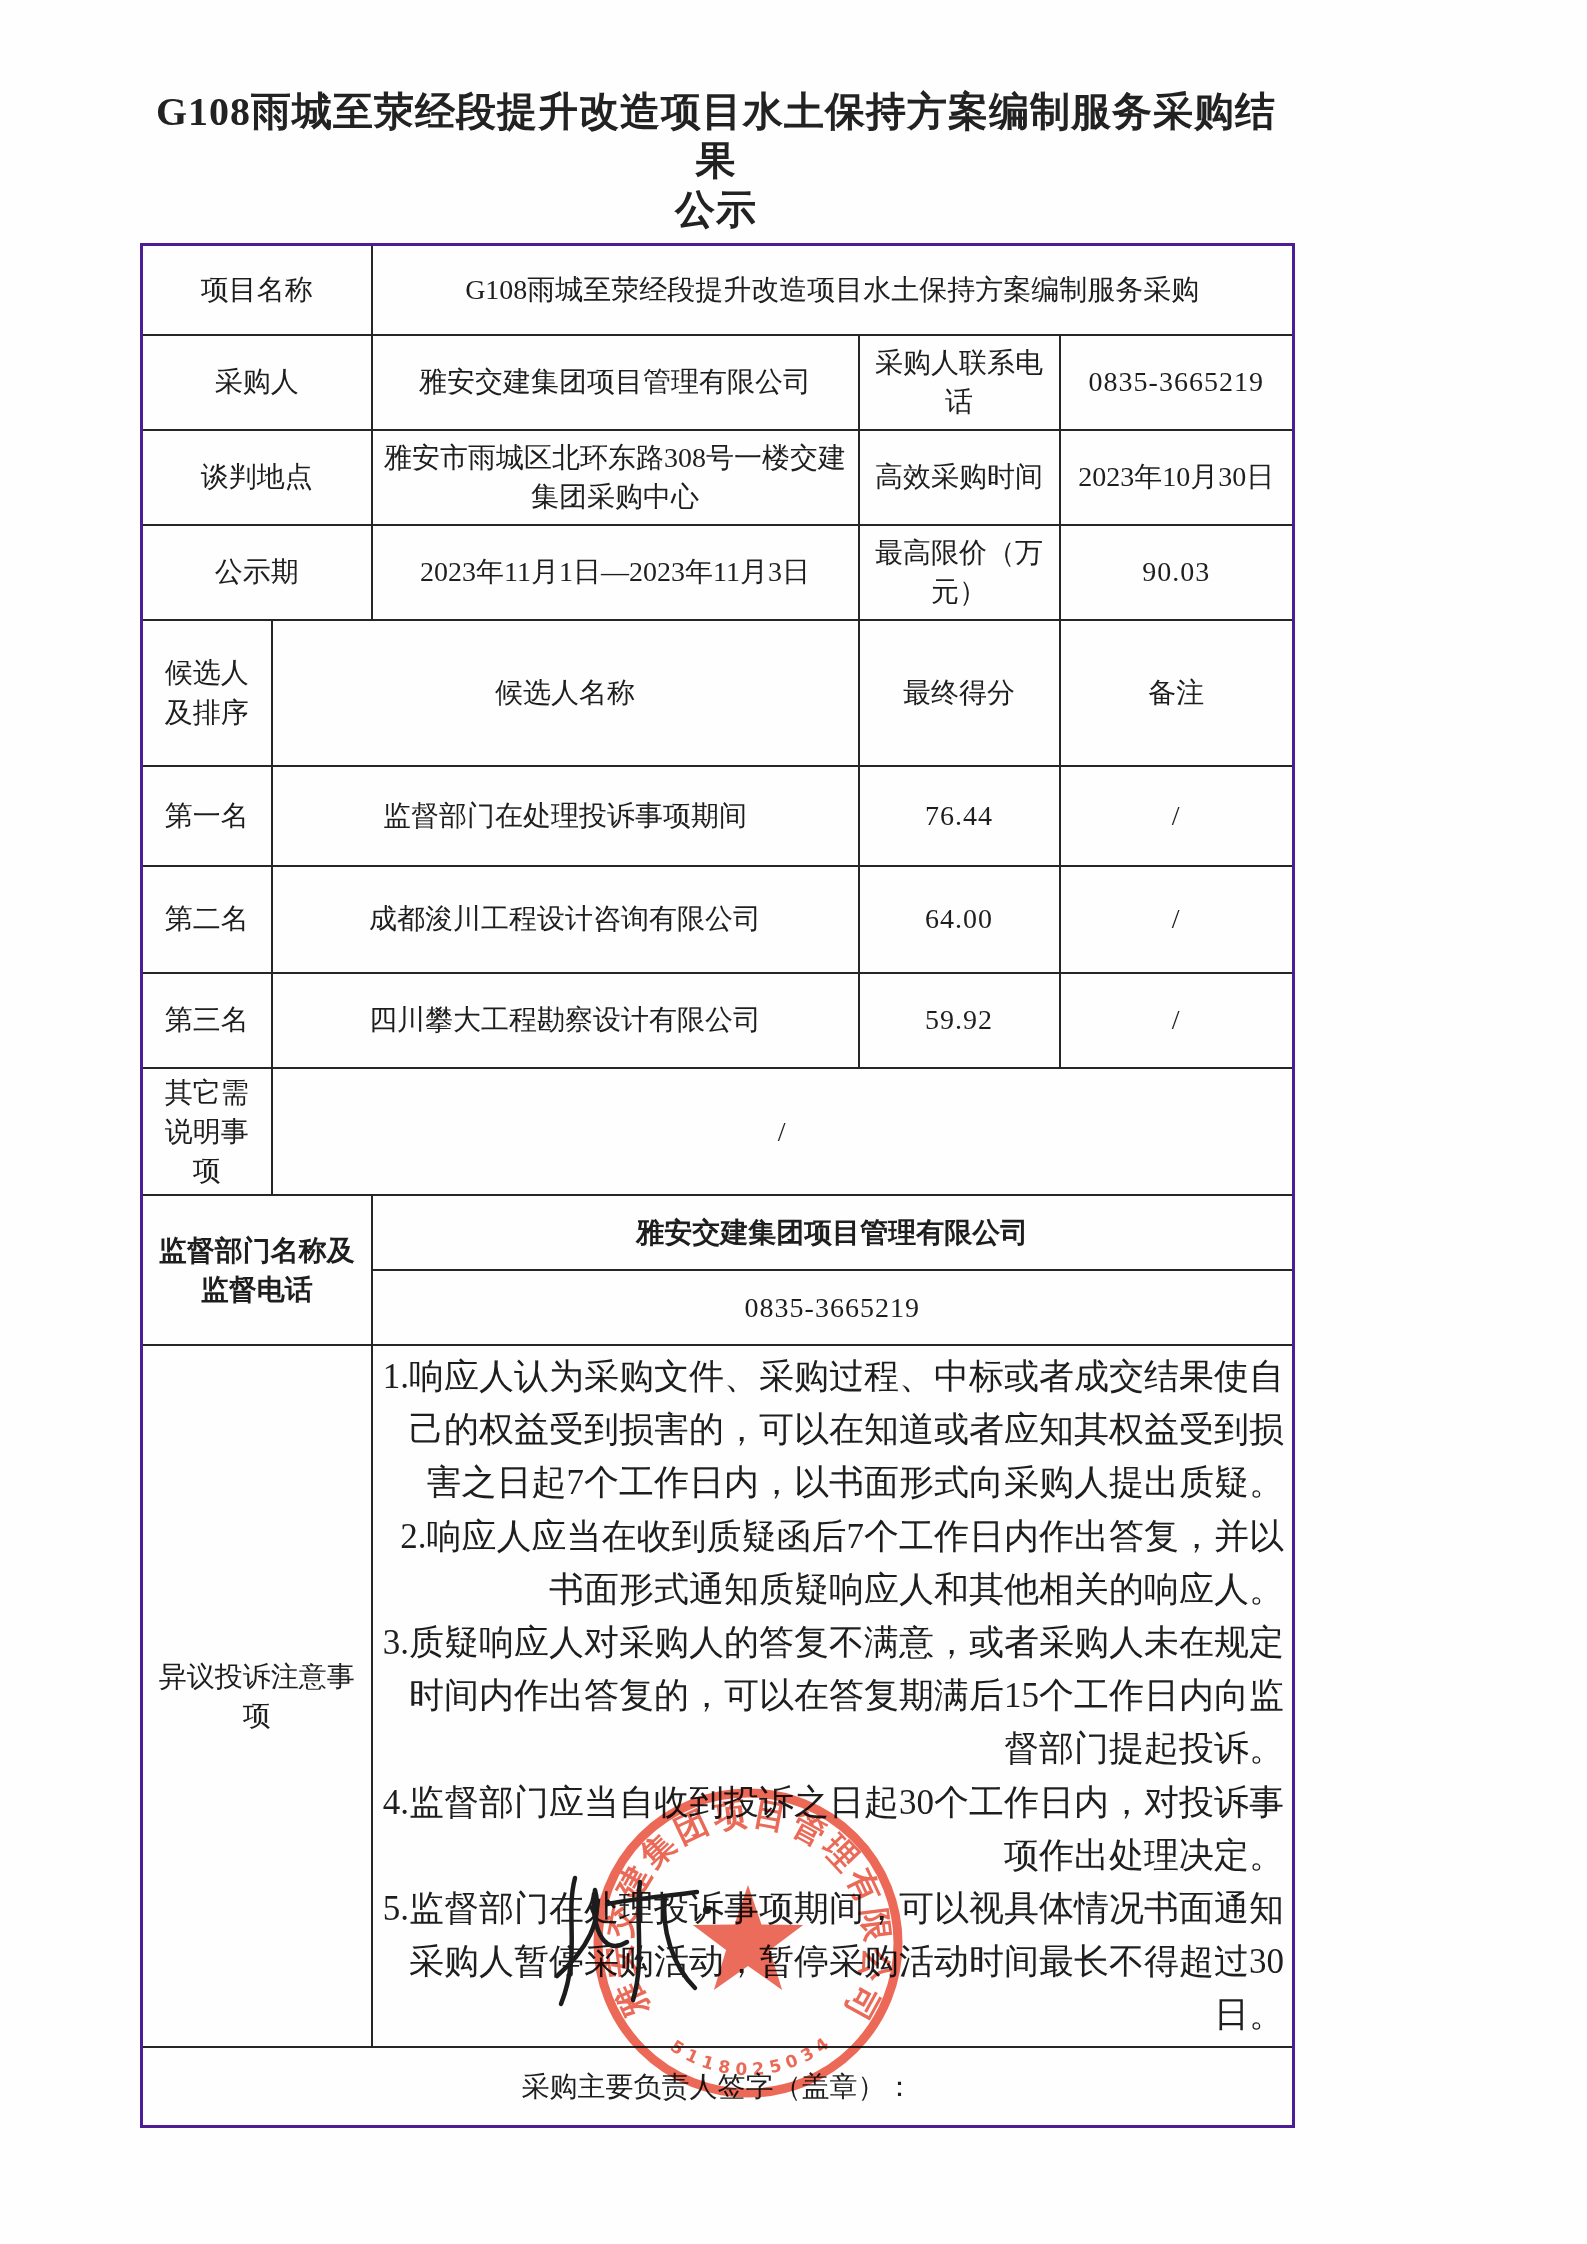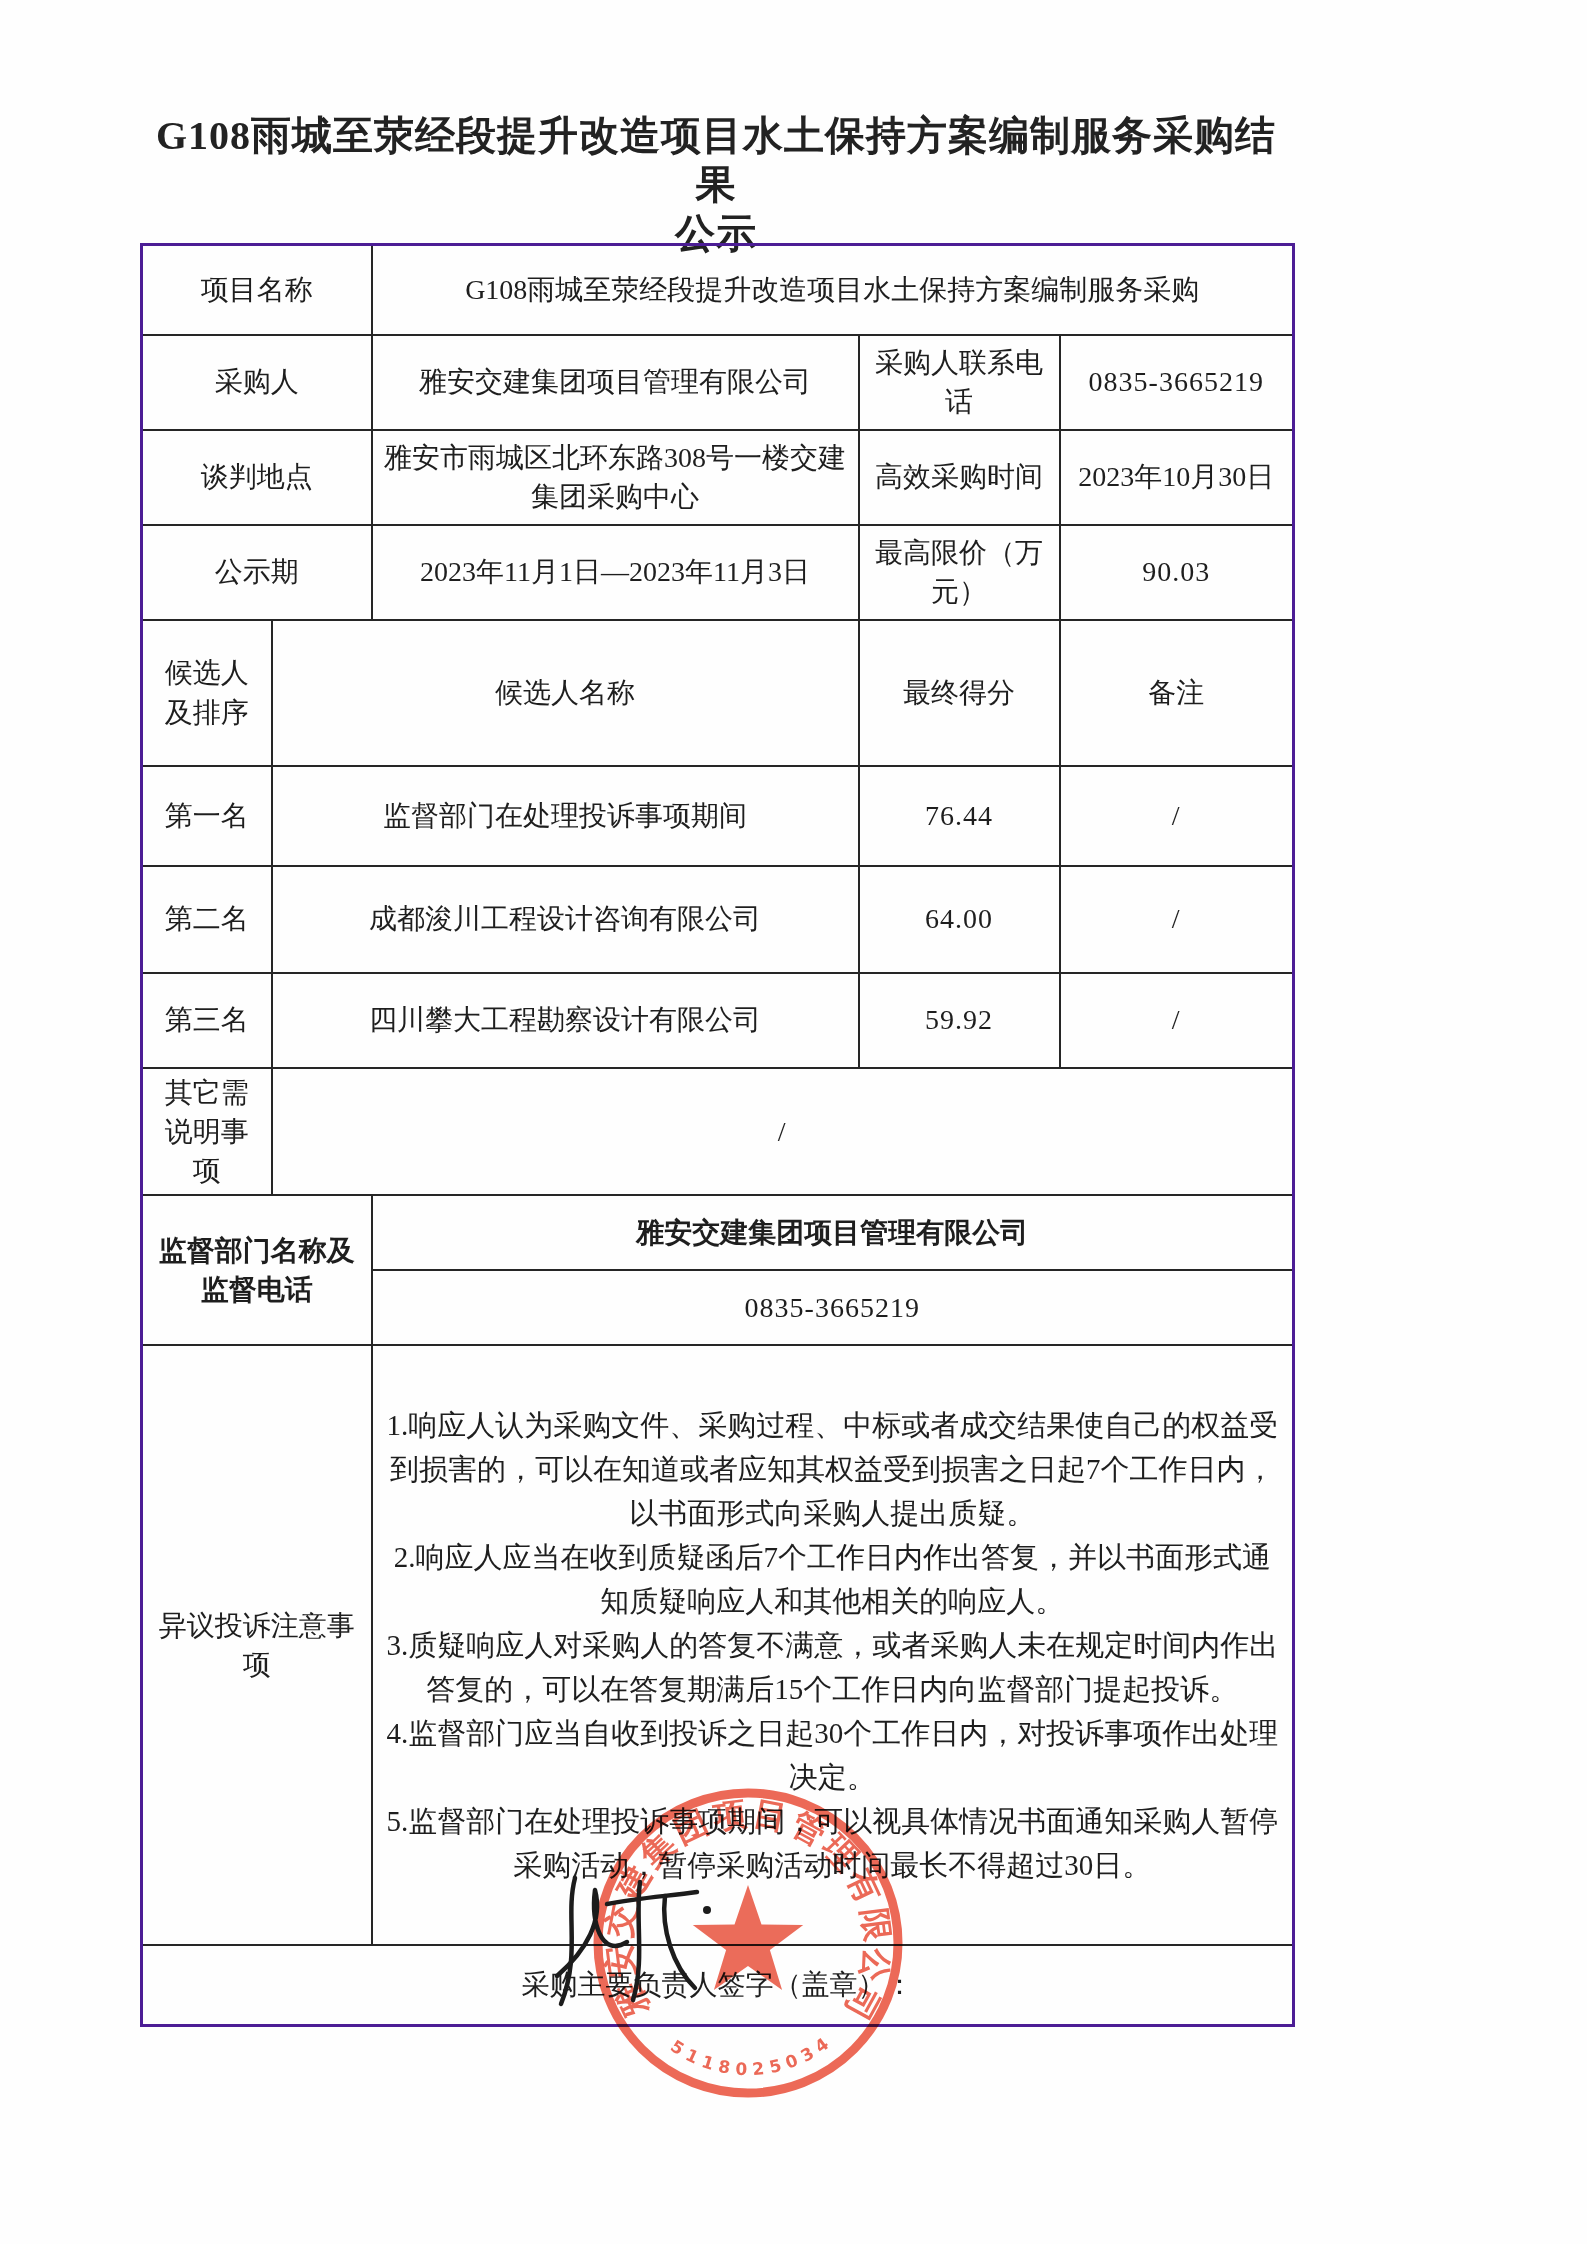--- a/index.html
+++ b/index.html
@@ -7,21 +7,21 @@
   .page{
     position:relative;
     width:1587px;height:2244px;
     background:#fefefe;
     font-family:"Liberation Serif","DejaVu Serif",serif;
     color:#1e1e1e;
     overflow:hidden;
   }
   .title{
     position:absolute;
-    top:112px;left:140px;width:1152px;
+    top:88px;left:140px;width:1152px;
     text-align:center;
     font-size:40px;font-weight:700;
     line-height:1.22;
     color:#222;
     letter-spacing:1px;
   }
   table.doc{
     position:absolute;
     top:243px;left:140px;
     width:1152px;
@@ -40,21 +40,21 @@
     word-break:break-all;
   }
   td.left{text-align:left;}
   td.num{font-size:29px;letter-spacing:1px;}
   tr.r1{height:90px;}  tr.r2{height:95px;}  tr.r3{height:95px;}
   tr.r4{height:95px;}  tr.r5{height:146px;} tr.r6{height:100px;}
   tr.r7{height:107px;}  tr.r8{height:95px;}  tr.r9{height:85px;}
   tr.r10{height:75px;font-weight:bold;} tr.r11{height:75px;} tr.r12{height:600px;}
   tr.r13{height:80px;}
   td.complaint-cell{padding:10px 14px;}
-  .complaint-text{font-size:29px;line-height:1.52;text-align:center;}
+  .complaint-text{font-size:35px;line-height:1.52;text-align:right;}
   .complaint-text div{margin:0;}
   td.sign-cell{text-align:left;padding-left:14px;font-size:29px;}
   .stamp{
     position:absolute;
     left:578px;top:1773px;
     width:340px;height:340px;
     mix-blend-mode:multiply;
     opacity:0.88;
   }
   .signature{

